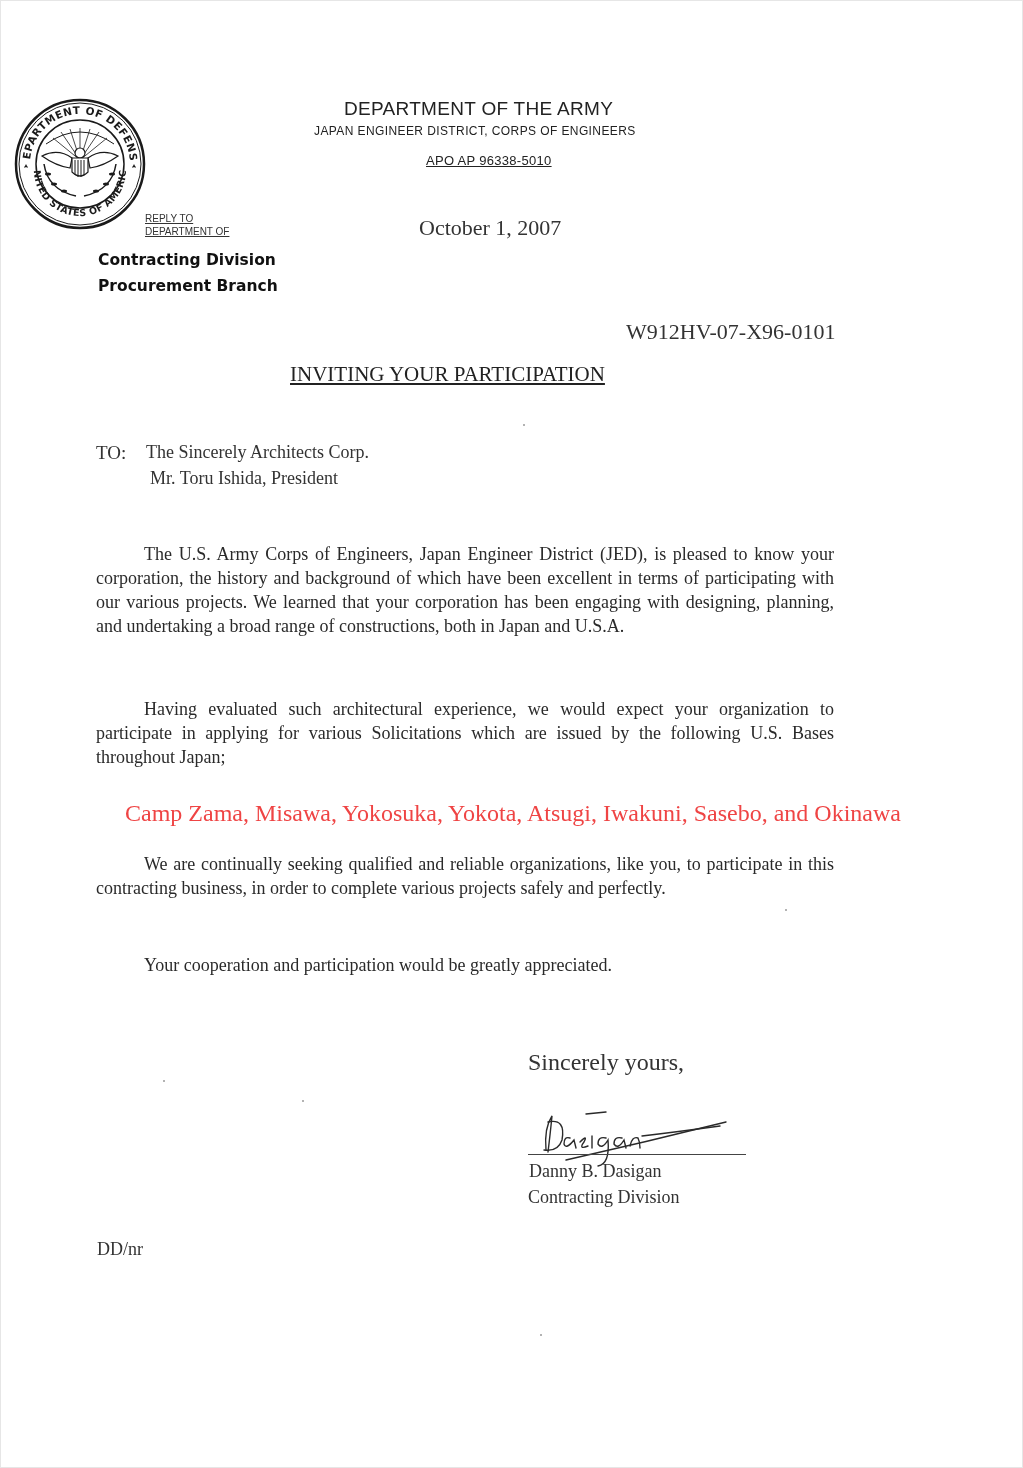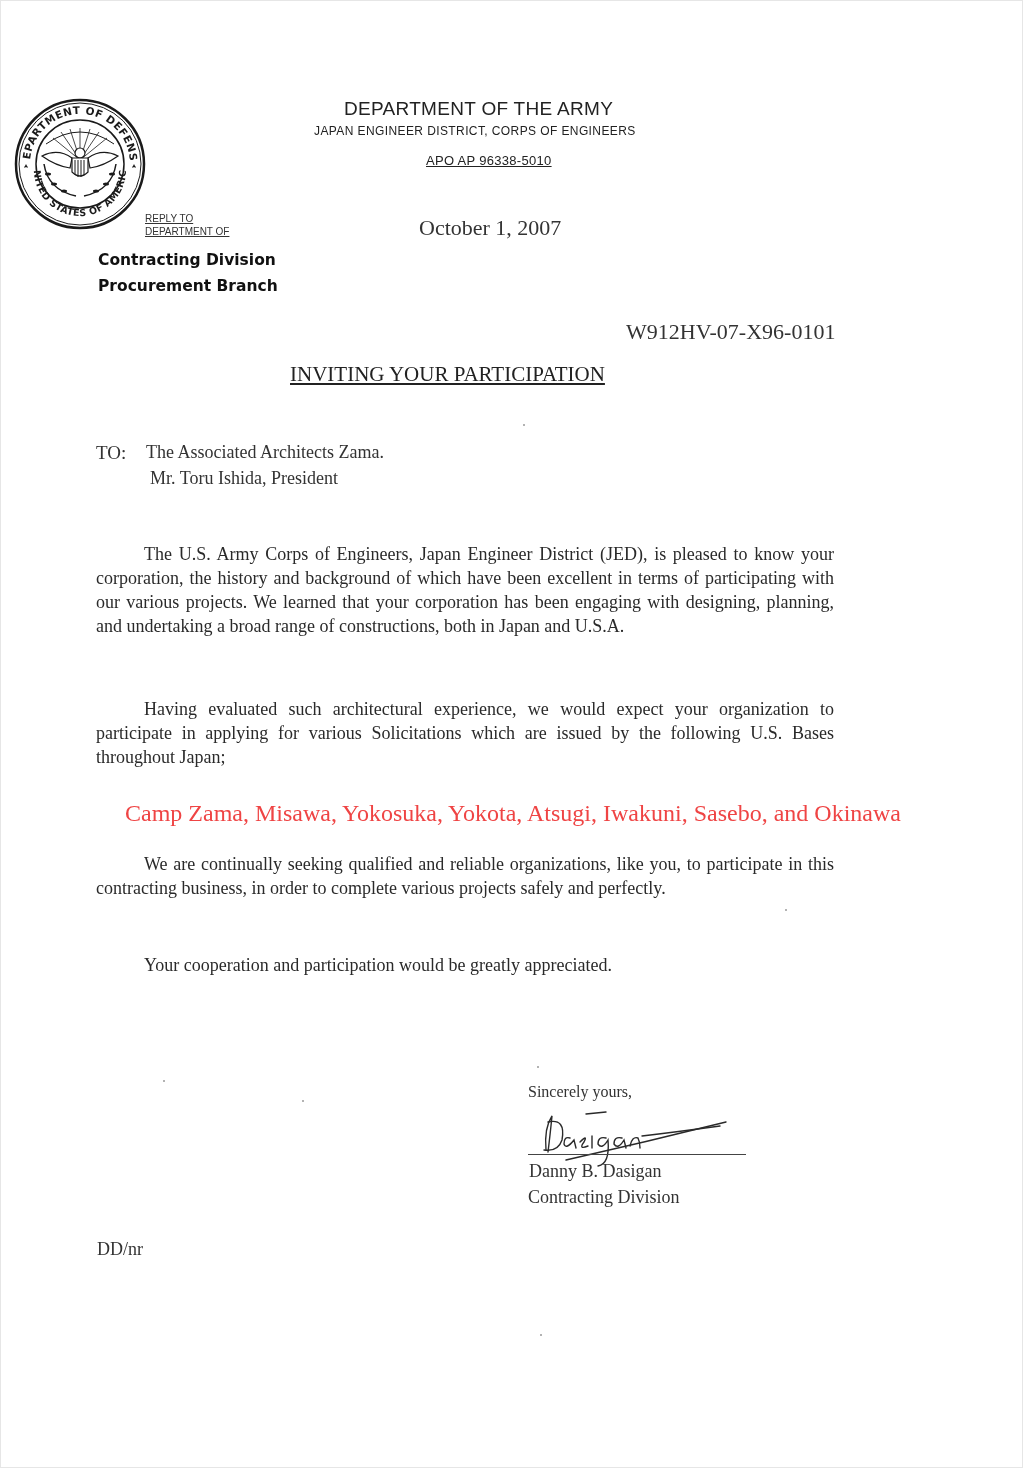--- a/index.html
+++ b/index.html
@@ -37,21 +37,21 @@
     .para {
       position: absolute; left: 96px; width: 738px; font-size: 18px; line-height: 24px;
       color: #2a2a2a; text-align: justify; text-indent: 48px; white-space: normal;
     }
     .p1 { top: 542px; }
     .p2 { top: 697px; }
     .bases { left: 125px; top: 800px; font-size: 24px; color: #ef4444; }
     .p3 { top: 852px; }
     .closing-para { left: 144px; top: 955px; font-size: 18px; color: #2a2a2a; text-align: right; }
 
-    .sincerely { left: 528px; top: 1083px; font-size: 16px; color: #333; }
+    .sincerely { left: 528px; top: 1049px; font-size: 24px; color: #333; }
     #signature { position: absolute; left: 526px; top: 1108px; width: 230px; height: 60px; }
     .sig-line { position: absolute; left: 528px; top: 1154px; width: 218px; height: 0; border-top: 1px solid #444; }
     .signer { left: 529px; top: 1161px; font-size: 18px; color: #333; }
     .signer-div { left: 528px; top: 1187px; font-size: 18px; color: #333; }
 
     .initials { left: 97px; top: 1239px; font-size: 18px; color: #333; }
 
     .speck { position: absolute; width: 2px; height: 2px; border-radius: 50%; background: #9a9a9a; }
   </style>
 </head>
@@ -122,21 +122,21 @@
   <div>DEPARTMENT OF</div>
 </div>
 
 <div class="abs dejavu office1">Contracting Division</div>
 <div class="abs dejavu office2">Procurement Branch</div>
 <div class="abs serif ref-no">W912HV-07-X96-0101</div>
 
 <div class="abs serif subject">INVITING YOUR PARTICIPATION</div>
 
 <div class="abs serif to-label">TO:</div>
-<div class="abs serif addr1">The Associated Architects Zama.</div>
+<div class="abs serif addr1">The Sincerely Architects Corp.</div>
 <div class="abs serif addr2">Mr. Toru Ishida, President</div>
 
 <div class="para serif p1">The U.S. Army Corps of Engineers, Japan Engineer District (JED), is pleased to know your corporation, the history and background of which have been excellent in terms of participating with our various projects.  We learned that your corporation has been engaging with designing, planning, and undertaking a broad range of constructions, both in Japan and U.S.A.</div>
 <div class="para serif p2">Having evaluated such architectural experience, we would expect your organization to participate in applying for various Solicitations which are issued by the following U.S. Bases throughout Japan;</div>
 <div class="abs serif bases">Camp Zama, Misawa, Yokosuka, Yokota, Atsugi, Iwakuni, Sasebo, and Okinawa</div>
 <div class="para serif p3">We are continually seeking qualified and reliable organizations, like you, to participate in this contracting business, in order to complete various projects safely and perfectly.</div>
 <div class="abs serif closing-para">Your cooperation and participation would be greatly appreciated.</div>
 
 <div class="abs serif sincerely">Sincerely yours,</div>
 <svg id="signature" viewBox="0 0 230 60">

